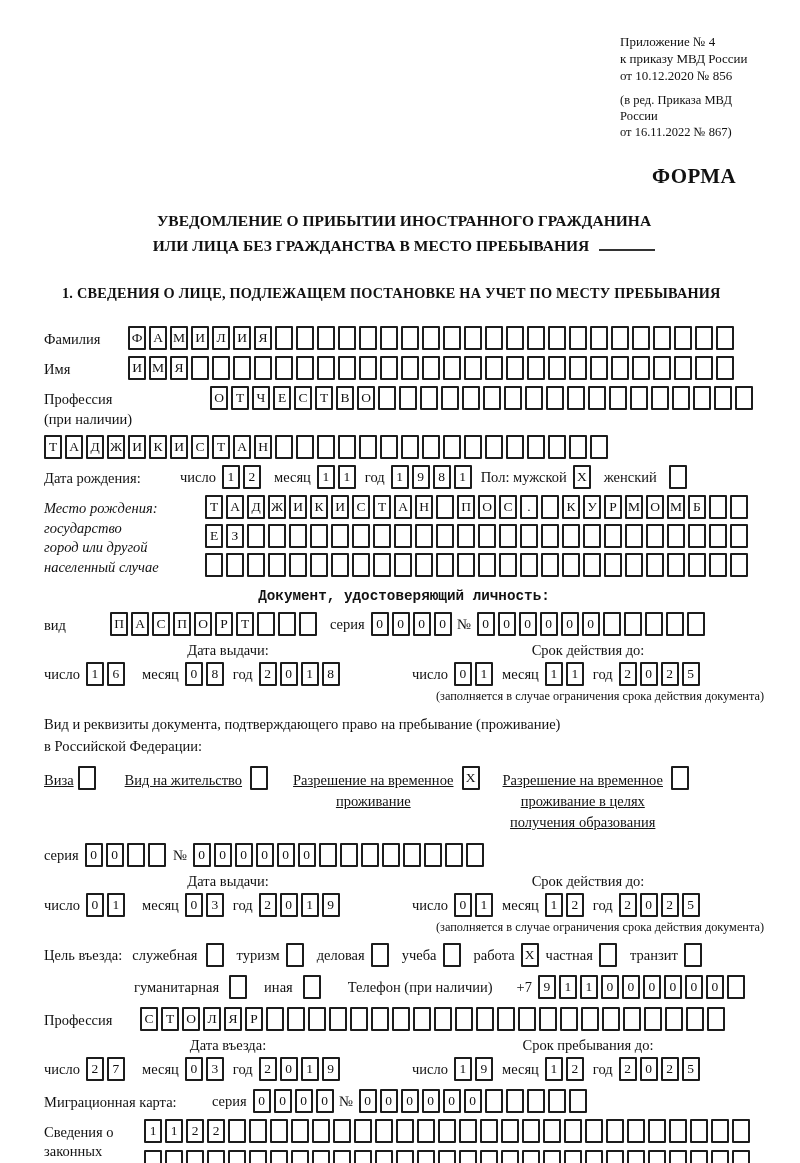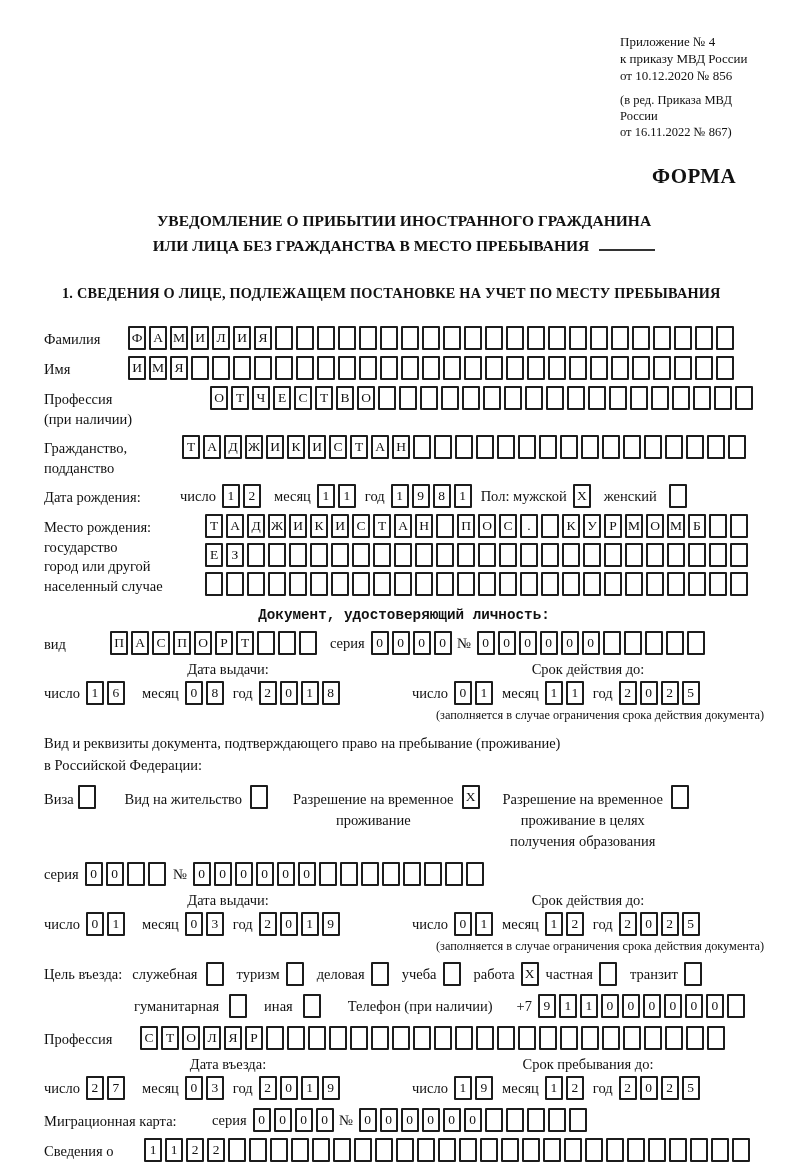--- a/index.html
+++ b/index.html
@@ -21,21 +21,21 @@
 
   .sec-heading { font-weight: bold; font-size: 14.3px; margin: 26px 0 0 18px; letter-spacing: .2px; }
 
   .rows { margin-top: 24px; }
   .frow { display: flex; align-items: flex-start; margin-bottom: 6px; }
   .flabel { flex-shrink: 0; line-height: 1.35; padding-top: 4px; }
   .w84  { width: 84px; }
   .w100 { width: 100px; }
   .w138 { width: 138px; }
   .w166 { width: 166px; }
-  .w161 { width: 161px; }
+  .w161 { width: 161px; font-style: italic; }
   .w66  { width: 66px; }
 
   .cells { white-space: nowrap; font-weight: normal; }
   .cell {
     display: inline-block; width: 18px; height: 24px;
     border: 2px solid #1c1c1c; border-radius: 1px; margin-right: 3px;
     text-align: center; font-size: 13.5px; line-height: 20px;
     vertical-align: top; background: #fff;
   }
   .stack .cells { display: block; margin-bottom: 5px; }
@@ -51,21 +51,21 @@
   .dcol-left  { width: 368px; }
   .dcol-right { flex: 1; }
   .dtitle { text-align: center; margin-bottom: 3px; }
   .dline  { display: flex; align-items: flex-start; }
   .dline .inline-label { padding-top: 4px; }
   .dnote { font-size: 12.3px; text-align: right; margin-top: 3px; }
 
   .para { margin: 10px 0 2px 0; line-height: 1.5; }
 
   
-  .opt-row { display: flex; align-items: flex-start; margin: 8px 0 10px 0; }
+  .opt-row { display: flex; align-items: flex-start; margin: 8px 0 10px 0; text-decoration: underline; }
   .opt { display: flex; align-items: flex-start; }
   .opt .txt { line-height: 1.45; padding-top: 4px; }
   .opt .txt.centered { text-align: center; }
   .opt .cells { margin-left: 8px; }
 
   
   .purpose-row { display: flex; align-items: flex-start; margin-bottom: 8px; }
   .purpose-row .inline-label { margin-right: 6px; }
   .purpose-row .cells { margin-right: 10px; }
   .indent90 { margin-left: 90px; }
@@ -106,24 +106,20 @@
 
     <div class="frow">
       <div class="flabel w166">
         <div>Профессия</div>
         <div>(при наличии)</div>
       </div>
       <div class="cells"><span class="cell">О</span><span class="cell">Т</span><span class="cell">Ч</span><span class="cell">Е</span><span class="cell">С</span><span class="cell">Т</span><span class="cell">В</span><span class="cell">О</span><span class="cell"></span><span class="cell"></span><span class="cell"></span><span class="cell"></span><span class="cell"></span><span class="cell"></span><span class="cell"></span><span class="cell"></span><span class="cell"></span><span class="cell"></span><span class="cell"></span><span class="cell"></span><span class="cell"></span><span class="cell"></span><span class="cell"></span><span class="cell"></span><span class="cell"></span><span class="cell"></span></div>
     </div>
 
     <div class="frow">
-      <div class="flabel w138">
-        <div>Гражданство,</div>
-        <div>подданство</div>
-      </div>
       <div class="cells"><span class="cell">Т</span><span class="cell">А</span><span class="cell">Д</span><span class="cell">Ж</span><span class="cell">И</span><span class="cell">К</span><span class="cell">И</span><span class="cell">С</span><span class="cell">Т</span><span class="cell">А</span><span class="cell">Н</span><span class="cell"></span><span class="cell"></span><span class="cell"></span><span class="cell"></span><span class="cell"></span><span class="cell"></span><span class="cell"></span><span class="cell"></span><span class="cell"></span><span class="cell"></span><span class="cell"></span><span class="cell"></span><span class="cell"></span><span class="cell"></span><span class="cell"></span><span class="cell"></span></div>
     </div>
 
     <div class="frow" style="margin-top:4px;">
       <div class="flabel" style="width:122px;">Дата рождения:</div>
       <span class="inline-label mr6" style="margin-left:14px;">число</span>
       <span class="cells"><span class="cell">1</span><span class="cell">2</span></span>
       <span class="inline-label ml10 mr6">месяц</span>
       <span class="cells"><span class="cell">1</span><span class="cell">1</span></span>
       <span class="inline-label ml6 mr6">год</span>

